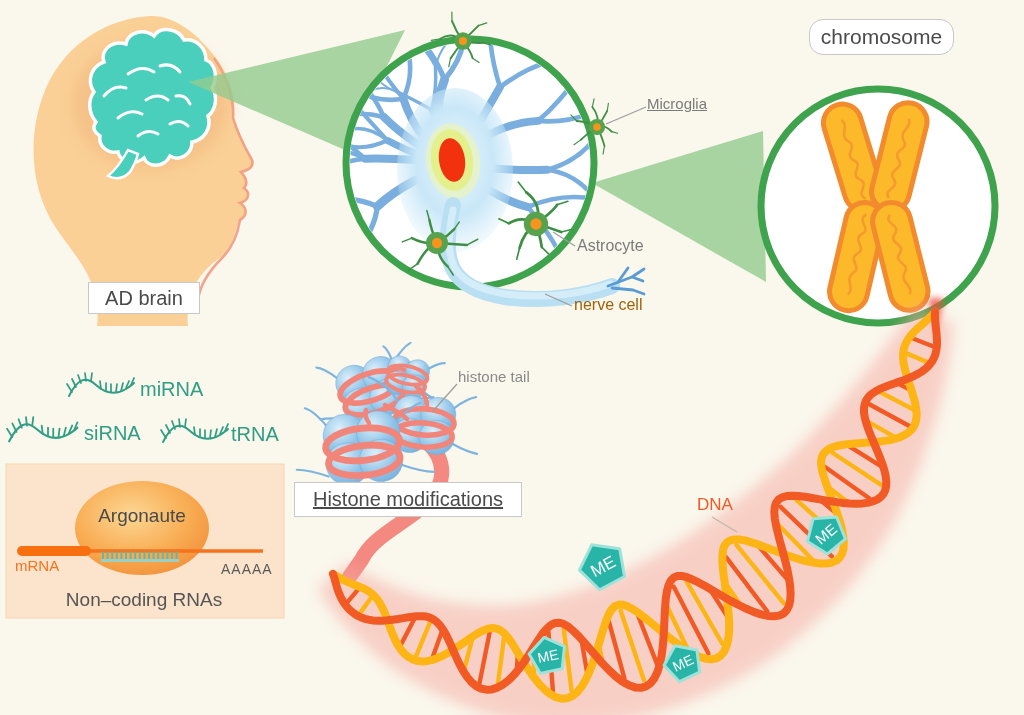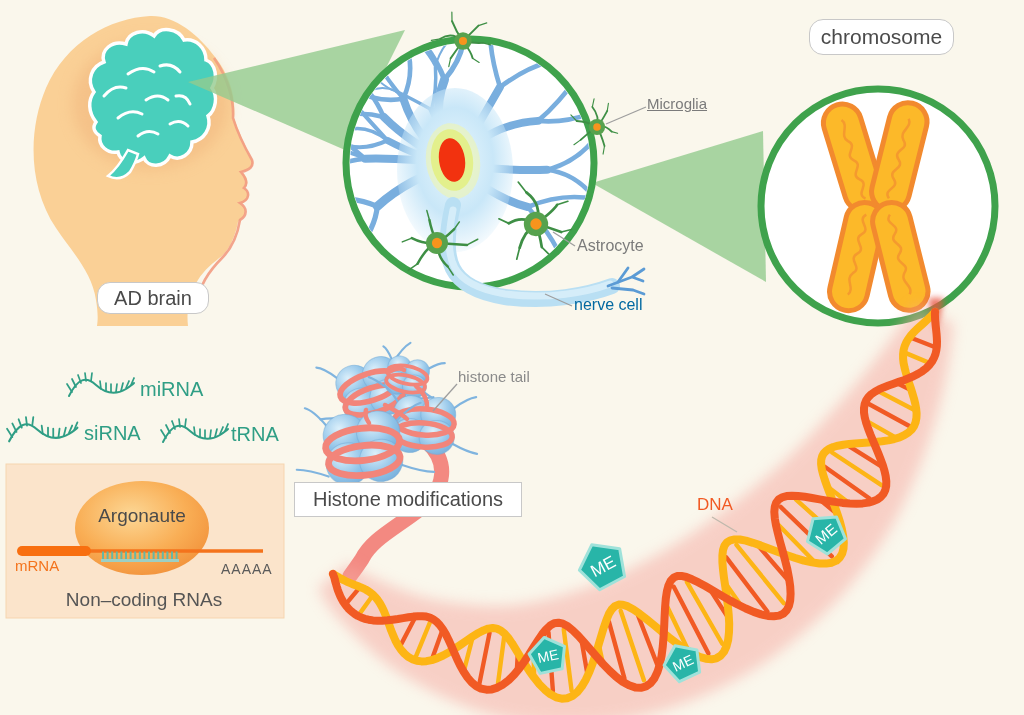--- a/index.html
+++ b/index.html
@@ -618,27 +618,27 @@
 
   <g stroke="#9E9E9E" stroke-width="1.3">
     <line x1="646" y1="107" x2="606" y2="124"></line>
     <line x1="553" y1="232" x2="575" y2="246"></line>
     <line x1="545" y1="294" x2="572" y2="306"></line>
     <line x1="457" y1="384" x2="433" y2="411"></line>
     <line x1="712" y1="517" x2="737" y2="532" stroke="#BFB8AC"></line>
   </g>
 </svg>
 
-<div class="lbl box" style="left:97px;top:282px;width:110px;height:30px;font-size:20px;border-radius:13px;">AD brain</div>
+<div class="lbl box" style="left:88px;top:282px;width:110px;height:30px;font-size:20px;">AD brain</div>
 <div class="lbl box" style="left:809px;top:19px;width:143px;height:34px;font-size:21px;border-radius:14px;">chromosome</div>
-<div class="lbl box" style="left:294px;top:482px;width:226px;height:33px;font-size:20px;">Histone modifications</div>
+<div class="lbl box" style="left:294px;top:482px;width:226px;height:33px;font-size:20px;text-decoration:underline;">Histone modifications</div>
 
 <div class="lbl" style="left:647px;top:95px;font-size:15px;color:#7B7B7B;text-decoration:underline;">Microglia</div>
 <div class="lbl" style="left:577px;top:237px;font-size:16px;color:#7B7B7B;">Astrocyte</div>
-<div class="lbl" style="left:574px;top:296px;font-size:16px;color:#0369a1;">nerve cell</div>
+<div class="lbl" style="left:574px;top:296px;font-size:16px;color:#a16207;">nerve cell</div>
 <div class="lbl" style="left:458px;top:368px;font-size:15px;color:#8A8A8A;">histone tail</div>
 <div class="lbl" style="left:697px;top:495px;font-size:17px;color:#F15A24;">DNA</div>
 
 <div class="lbl" style="left:140px;top:378px;font-size:20px;color:#2F9E85;">miRNA</div>
 <div class="lbl" style="left:84px;top:422px;font-size:20px;color:#2F9E85;">siRNA</div>
 <div class="lbl" style="left:231px;top:423px;font-size:20px;color:#2F9E85;">tRNA</div>
 
 <div class="lbl ctr" style="left:77px;top:505px;width:130px;font-size:19px;color:#4A4A4A;">Argonaute</div>
 <div class="lbl" style="left:15px;top:557px;font-size:15px;color:#F4731C;">mRNA</div>
 <div class="lbl" style="left:221px;top:561px;font-size:14px;color:#5A5A5A;letter-spacing:1px;">AAAAA</div>

